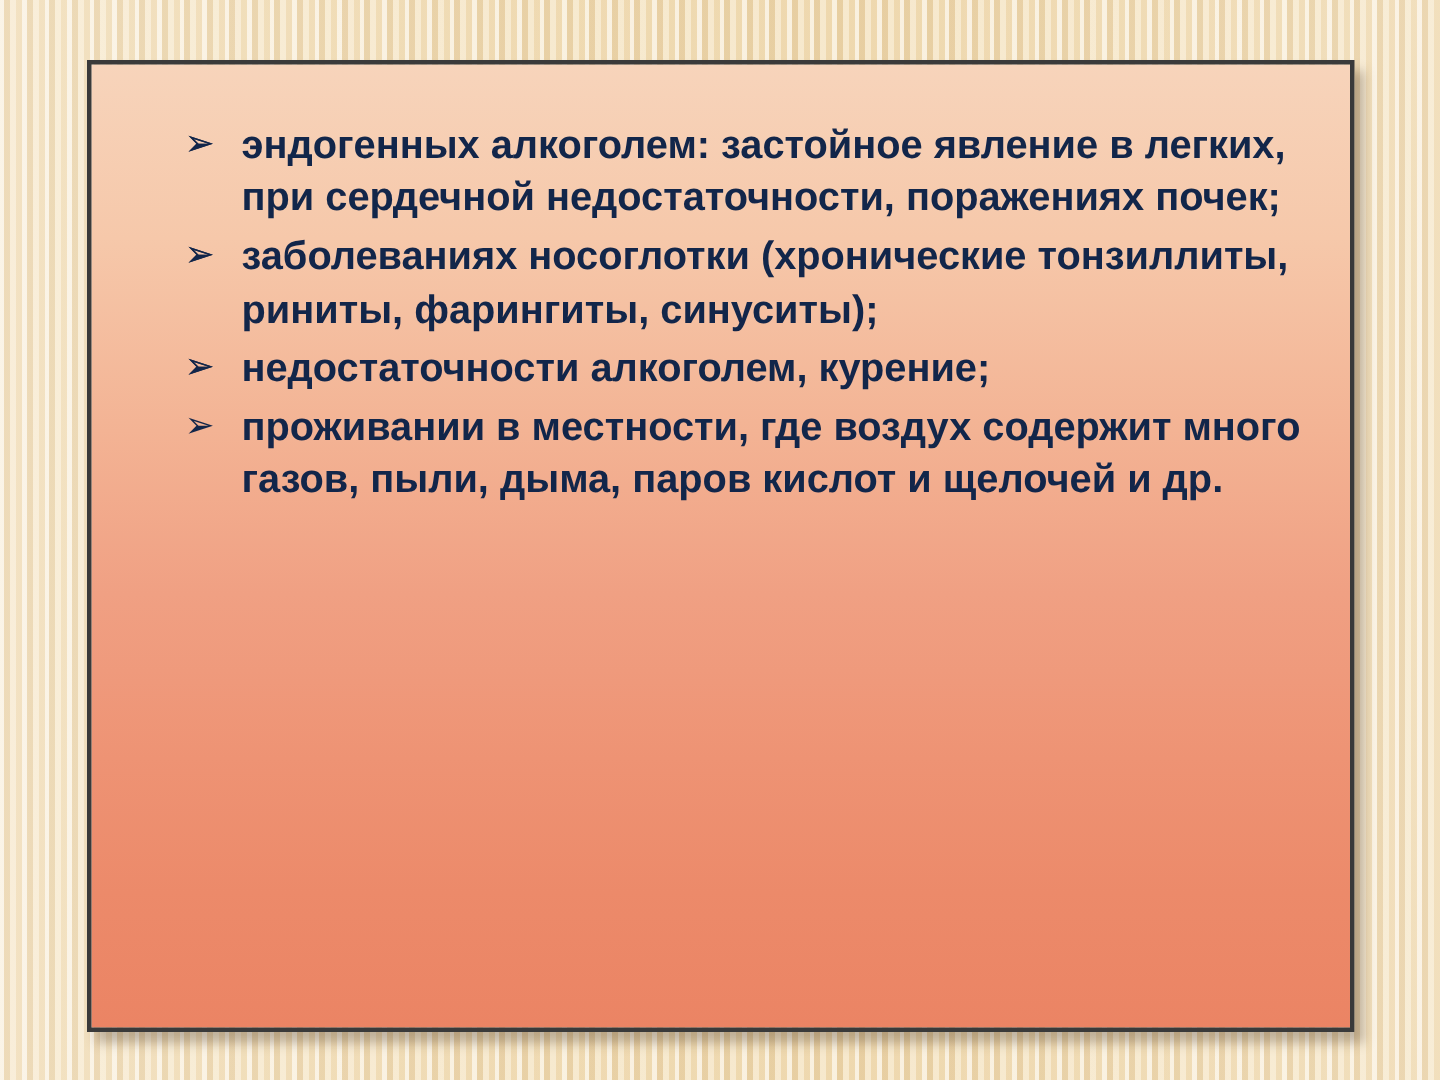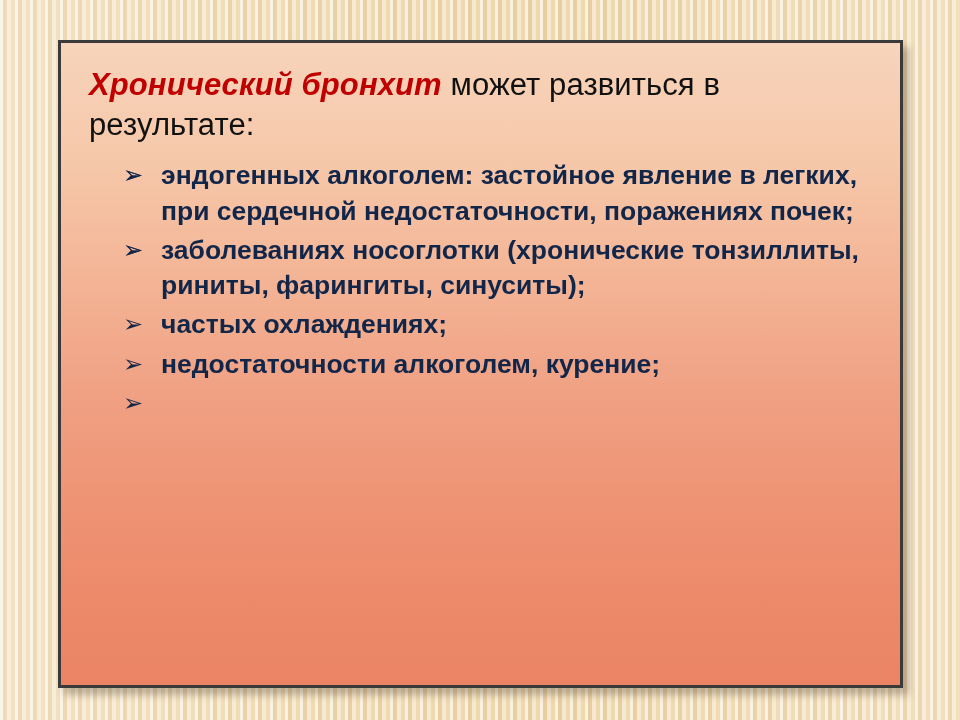--- a/index.html
+++ b/index.html
@@ -107,46 +107,43 @@
     line-height: 1.33;
     font-weight: normal;
   }
 </style>
 </head>
 <body>
 
 <div class="slide">
   <div class="card">
 
-    <p class="title">
-      <span class="accent">Хронический бронхит</span><span class="rest"> может развиться в результате:</span>
-    </p>
 
     <ul class="bullets">
       <li>
         <span class="marker">➢</span>
       </li>
       <li>
         <span class="marker">➢</span>
         <span>эндогенных алкоголем: застойное явление в легких, при сердечной недостаточности, поражениях почек;</span>
       </li>
       <li>
         <span class="marker">➢</span>
       </li>
       <li>
         <span class="marker">➢</span>
         <span>заболеваниях носоглотки (хронические тонзиллиты, риниты, фарингиты, синуситы);</span>
       </li>
       <li>
         <span class="marker">➢</span>
-        <span>частых охлаждениях;</span>
       </li>
       <li>
         <span class="marker">➢</span>
         <span>недостаточности алкоголем, курение;</span>
       </li>
       <li>
         <span class="marker">➢</span>
+        <span>проживании в местности, где воздух содержит много газов, пыли, дыма, паров кислот и щелочей и др.</span>
       </li>
     </ul>
 
   </div>
 </div>
 
 </body></html>

